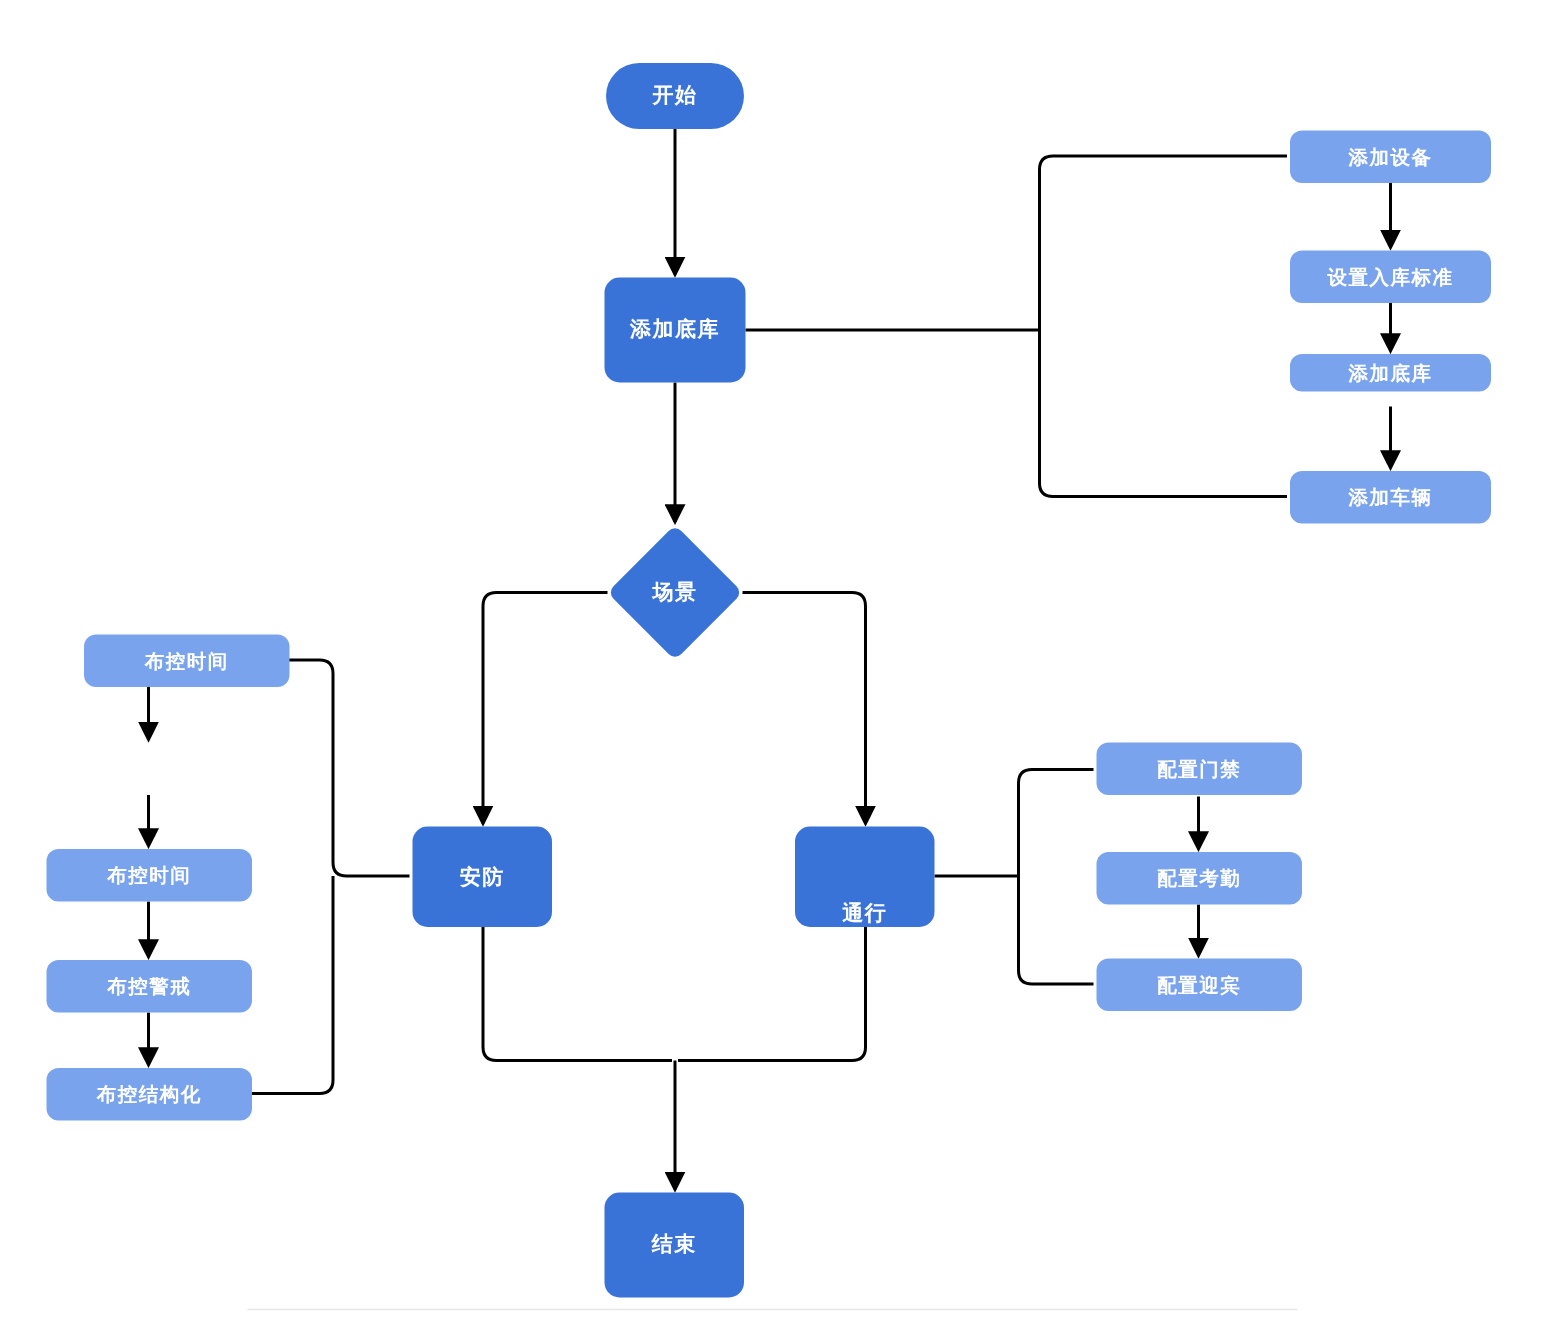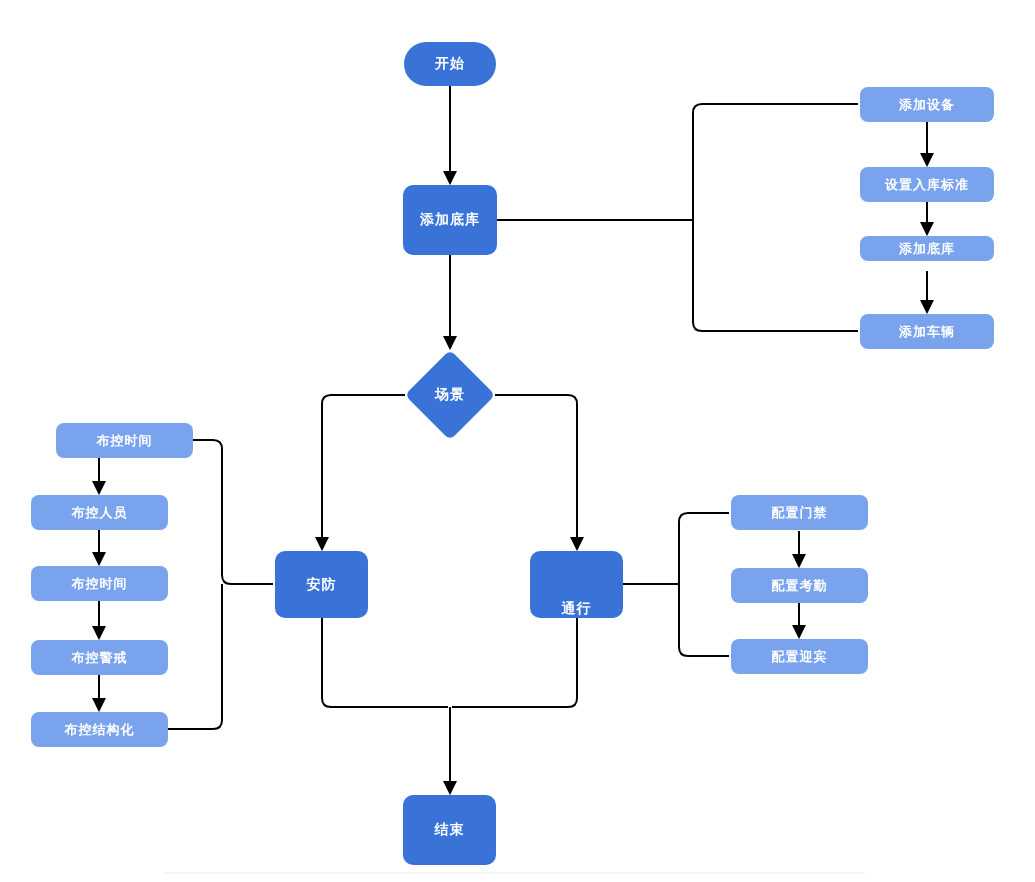--- a/index.html
+++ b/index.html
@@ -92,23 +92,20 @@
       <div class="node rect light" style="left: 860px; top: 314px; width: 134px; height: 35px; text-align: right;">
         <span class="node-label">添加车辆</span>
       </div>
       <div class="node diamond primary" style="left: 405px; top: 350px; width: 90px; height: 90px;">
         <div class="diamond-shape"></div>
         <span class="node-label">场景</span>
       </div>
       <div class="node rect light" style="left: 31px; top: 423px; width: 137px; height: 35px; margin-left: 25px;">
         <span class="node-label">布控时间</span>
       </div>
-      <div class="node rect light" style="left: 31px; top: 495px; width: 137px; height: 35px;">
-        <span class="node-label">布控人员</span>
-      </div>
       <div class="node rect light" style="left: 31px; top: 566px; width: 137px; height: 35px;">
         <span class="node-label">布控时间</span>
       </div>
       <div class="node rect light" style="left: 31px; top: 640px; width: 137px; height: 35px;">
         <span class="node-label">布控警戒</span>
       </div>
       <div class="node rect light" style="left: 31px; top: 712px; width: 137px; height: 35px;">
         <span class="node-label">布控结构化</span>
       </div>
       <div class="node rect primary" style="left: 275px; top: 551px; width: 93px; height: 67px;">

